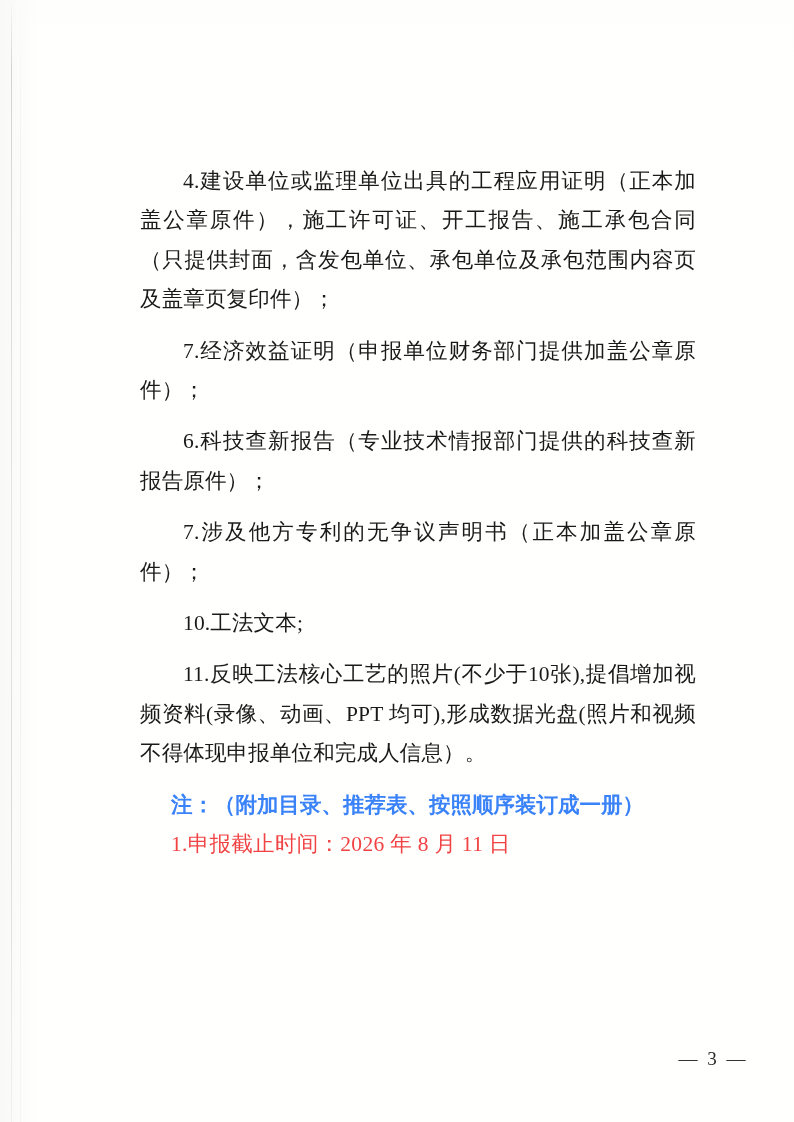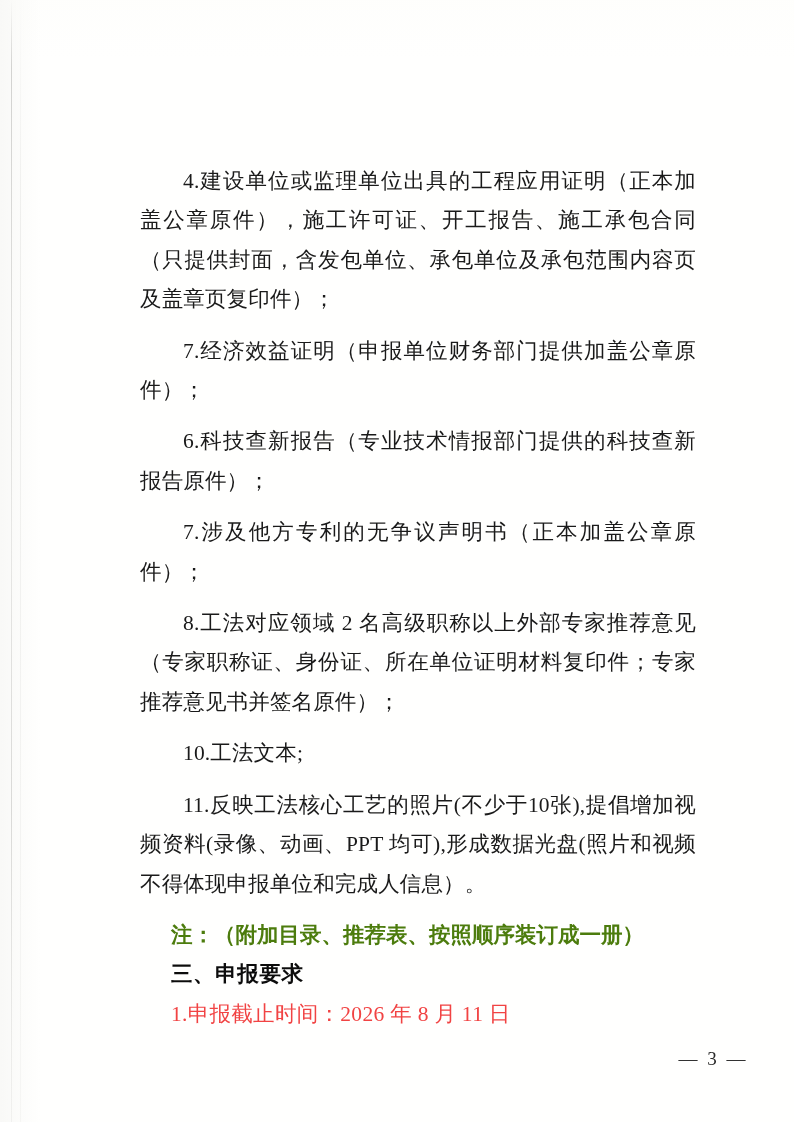--- a/index.html
+++ b/index.html
@@ -79,21 +79,21 @@
     letter-spacing: 0.15px;
     font-family: "Liberation Serif", "DejaVu Serif", serif;
     text-indent: 2em;
     word-break: break-all;
   }
 
   .note {
     margin: 0;
     font-size: 21.5px;
     line-height: 39.4px;
-    color: #4d7c0f;
+    color: #3b82f6;
     text-indent: 2em;
     font-weight: bold;
     font-family: "Liberation Serif", "DejaVu Serif", serif;
   }
 
   .heading {
     margin: 0;
     font-size: 21.5px;
     line-height: 39.4px;
     color: #0e0e0e;
@@ -143,30 +143,28 @@
   <div class="content">
 
     <p class="para">4.建设单位或监理单位出具的工程应用证明（正本加盖公章原件），施工许可证、开工报告、施工承包合同（只提供封面，含发包单位、承包单位及承包范围内容页及盖章页复印件）；</p>
 
     <p class="para">7.经济效益证明（申报单位财务部门提供加盖公章原件）；</p>
 
     <p class="para">6.科技查新报告（专业技术情报部门提供的科技查新报告原件）；</p>
 
     <p class="para">7.涉及他方专利的无争议声明书（正本加盖公章原件）；</p>
 
-    <p class="para">8.工法对应领域 2 名高级职称以上外部专家推荐意见（专家职称证、身份证、所在单位证明材料复印件；专家推荐意见书并签名原件）；</p>
 
 
     <p class="para">10.工法文本;</p>
 
     <p class="para">11.反映工法核心工艺的照片(不少于10张),提倡增加视频资料(录像、动画、PPT 均可),形成数据光盘(照片和视频不得体现申报单位和完成人信息）。</p>
 
     <p class="note">注：（附加目录、推荐表、按照顺序装订成一册）</p>
 
-    <p class="heading">三、申报要求</p>
 
     <p class="lastline">1.申报截止时间：2026 年 8 月 11 日</p>
 
   </div>
 
   <div class="page-number">— 3 —</div>
 
 </div>
 
 </body></html>

